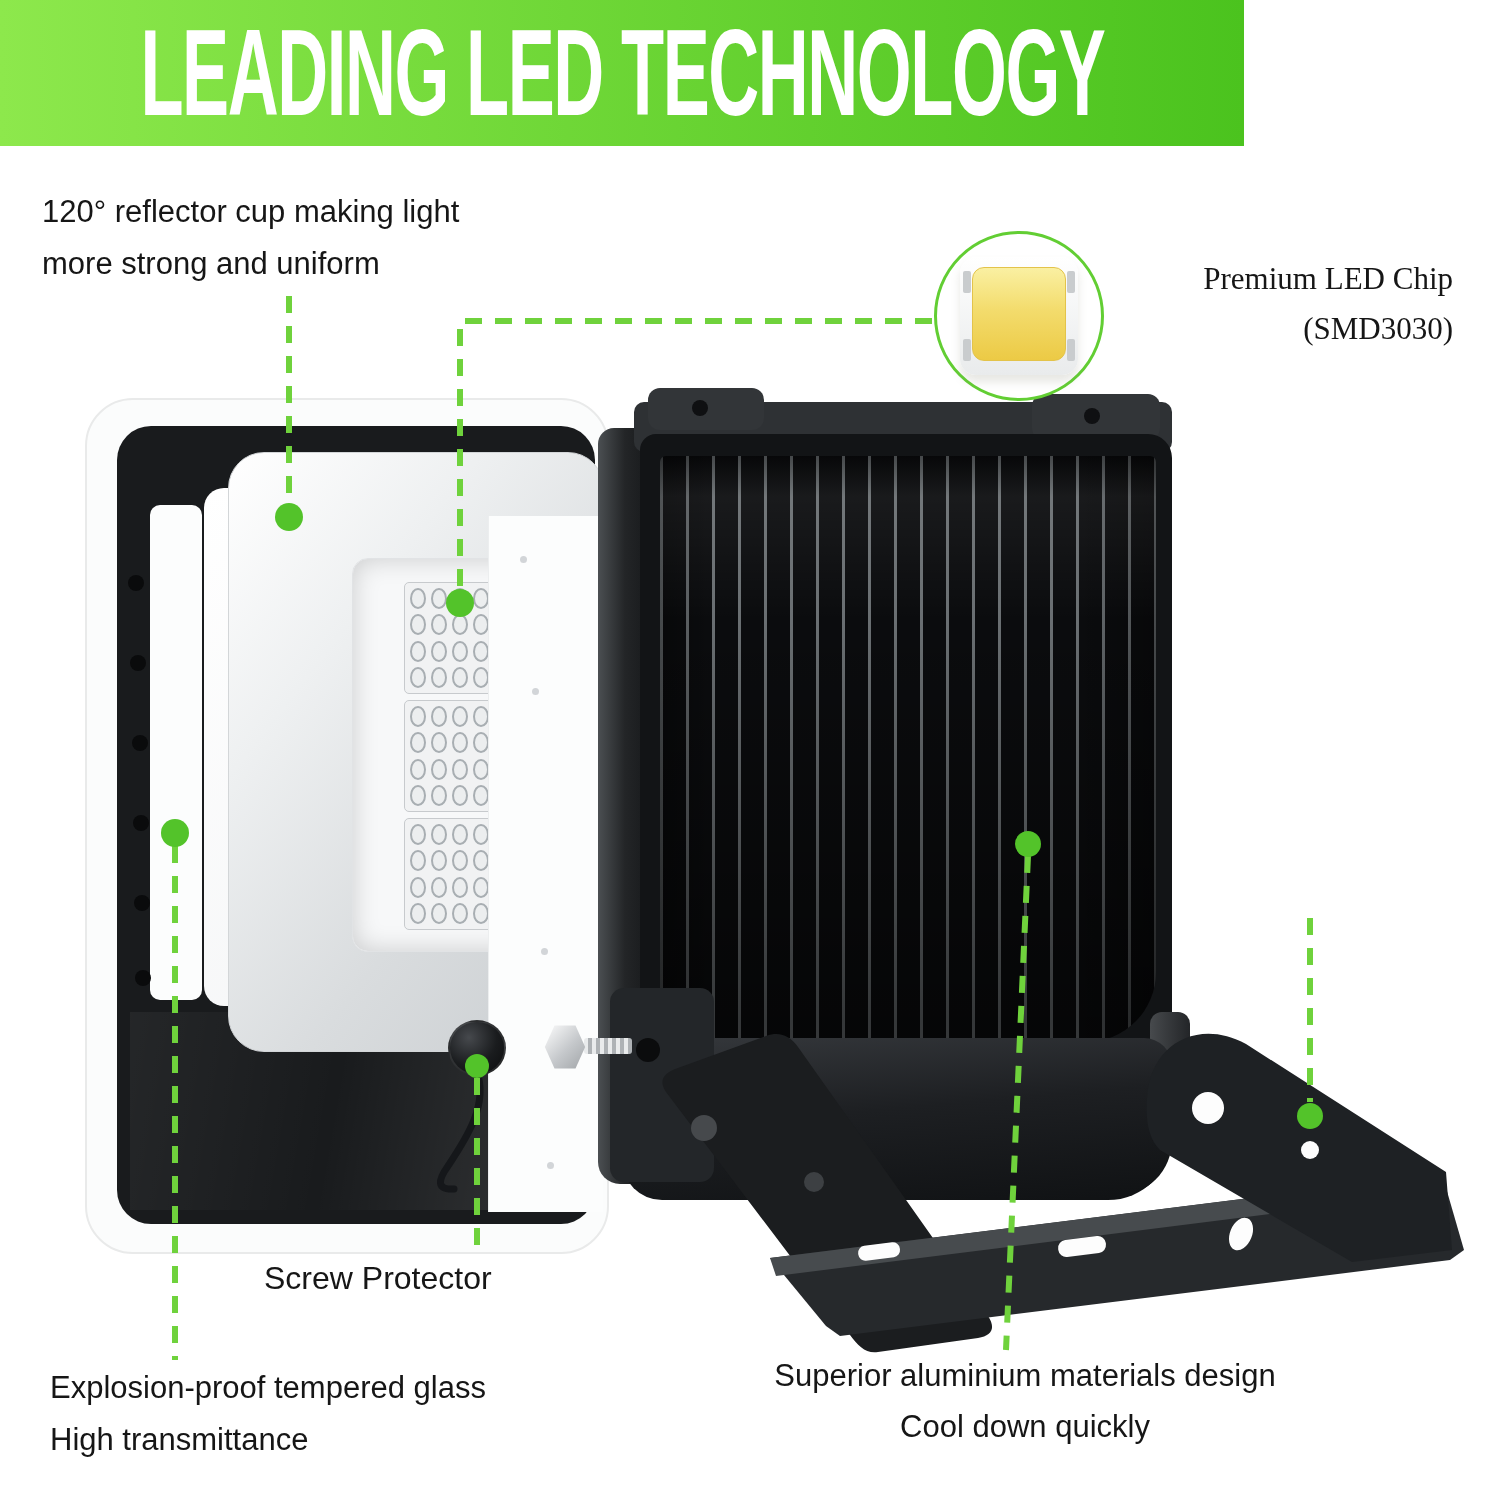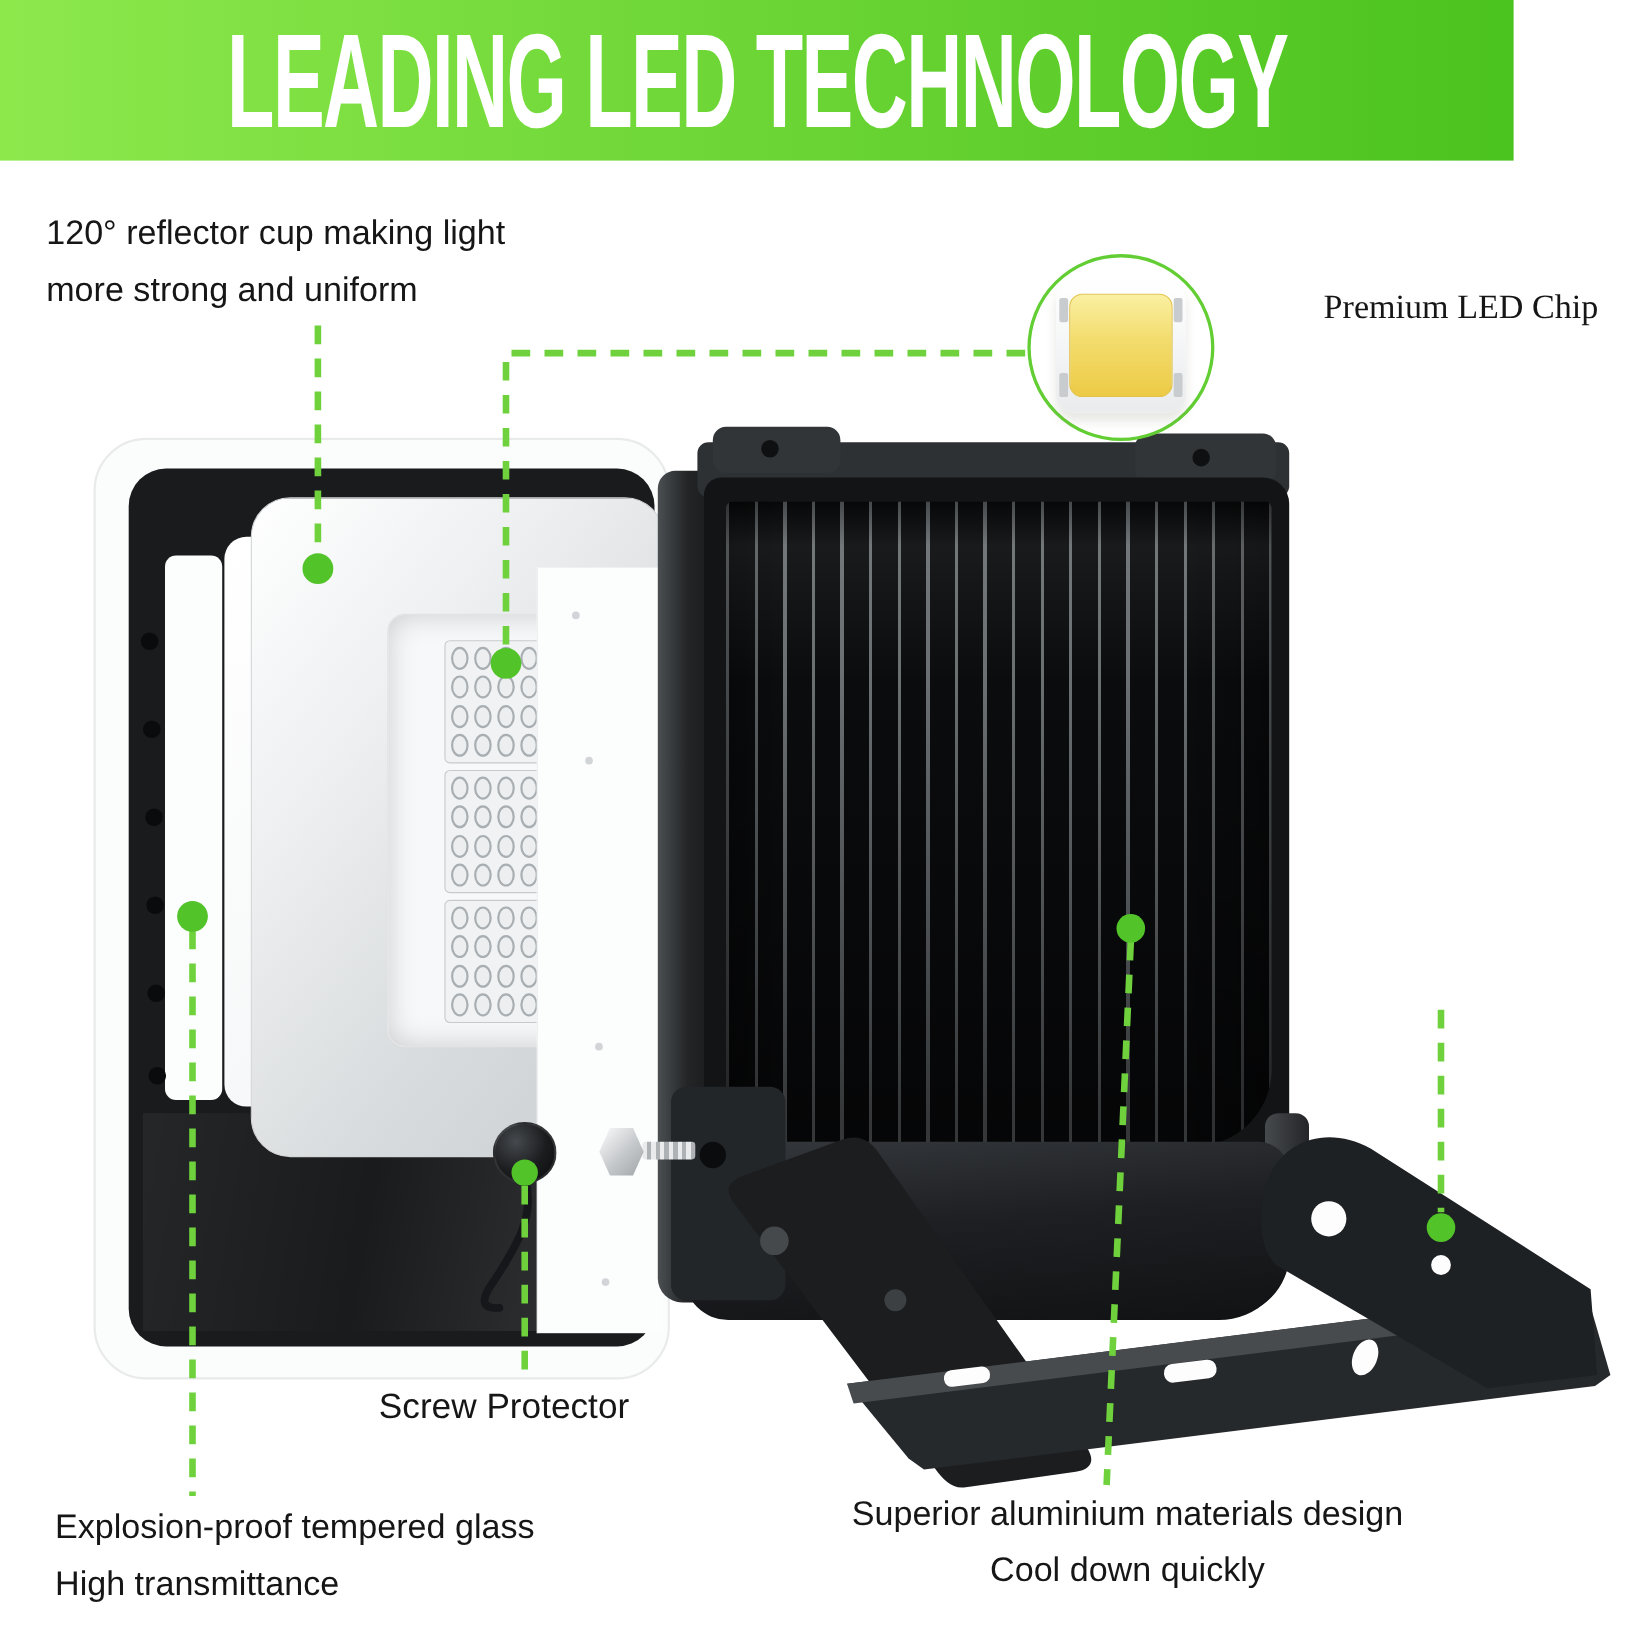--- a/index.html
+++ b/index.html
@@ -6,35 +6,35 @@
   #stage {
     position:relative; width:1500px; height:1500px; overflow:hidden;
     background:#ffffff;
     font-family:"Liberation Sans","DejaVu Sans",sans-serif;
     color:var(--label-text,#161616);
   }
   .abs { position:absolute; }
 
   
   #banner {
-    position:absolute; left:0; top:0; width:1376px; height:146px;
+    position:absolute; left:0; top:0; width:1244px; height:146px;
     background:linear-gradient(90deg, var(--g-left,#8DE84C), var(--g-right,#4BC31E));
     display:flex; align-items:center; justify-content:center;
   }
   #banner h1 {
     margin:0; color:#ffffff; font-weight:bold; font-size:98px; letter-spacing:-2px;
     transform:scale(0.72,1.24); white-space:nowrap;
   }
 
   
   .label { position:absolute; font-size:31px; color:var(--label-text,#161616); }
   .lbl-reflector { left:42px;  top:186px;  width:500px; text-align:left; line-height:52px; }
   .lbl-chip      { left:1123px; top:254px; width:330px; text-align:right;   line-height:50px;font-family:Liberation Serif, serif; }
   .lbl-bracket   { left:1160px; top:818px; width:300px; text-align:center; line-height:51px; }
-  .lbl-screw     { left:282px; top:1258px; width:290px; text-align:right; font-size:32px; line-height:40px; }
+  .lbl-screw     { left:264px; top:1258px; width:290px; text-align:left; font-size:32px; line-height:40px; }
   .lbl-glass     { left:50px;  top:1362px; width:490px; text-align:left;   line-height:52px; }
   .lbl-alum      { left:765px; top:1350px; width:520px; text-align:center; line-height:51px; }
 
   
   .cover  { left:85px;  top:398px; width:520px; height:852px; border-radius:48px;
             background:#fbfcfc; border:2px solid #e9eaea; }
   .frame  { left:117px; top:426px; width:478px; height:798px; border-radius:34px;
             background:#191b1d; }
   .frame-shine { left:130px; top:1012px; width:452px; height:198px;
             background:linear-gradient(100deg, rgba(255,255,255,0.05), rgba(255,255,255,0) 45%, rgba(255,255,255,0.08) 80%); }
@@ -266,20 +266,21 @@
       <circle cx="1028" cy="844" r="13"></circle>
     </g>
   </svg>
 
   <div class="label lbl-reflector">
     <div>120° reflector cup making light</div>
     <div>more strong and uniform</div>
   </div>
   <div class="label lbl-chip">
     <div>Premium LED Chip</div>
+    <div>(SMD3030)</div>
   </div>
   <div class="label lbl-screw">
     <div>Screw Protector</div>
   </div>
   <div class="label lbl-glass">
     <div>Explosion-proof tempered glass</div>
     <div>High transmittance</div>
   </div>
   <div class="label lbl-alum">
     <div>Superior aluminium materials design</div>

